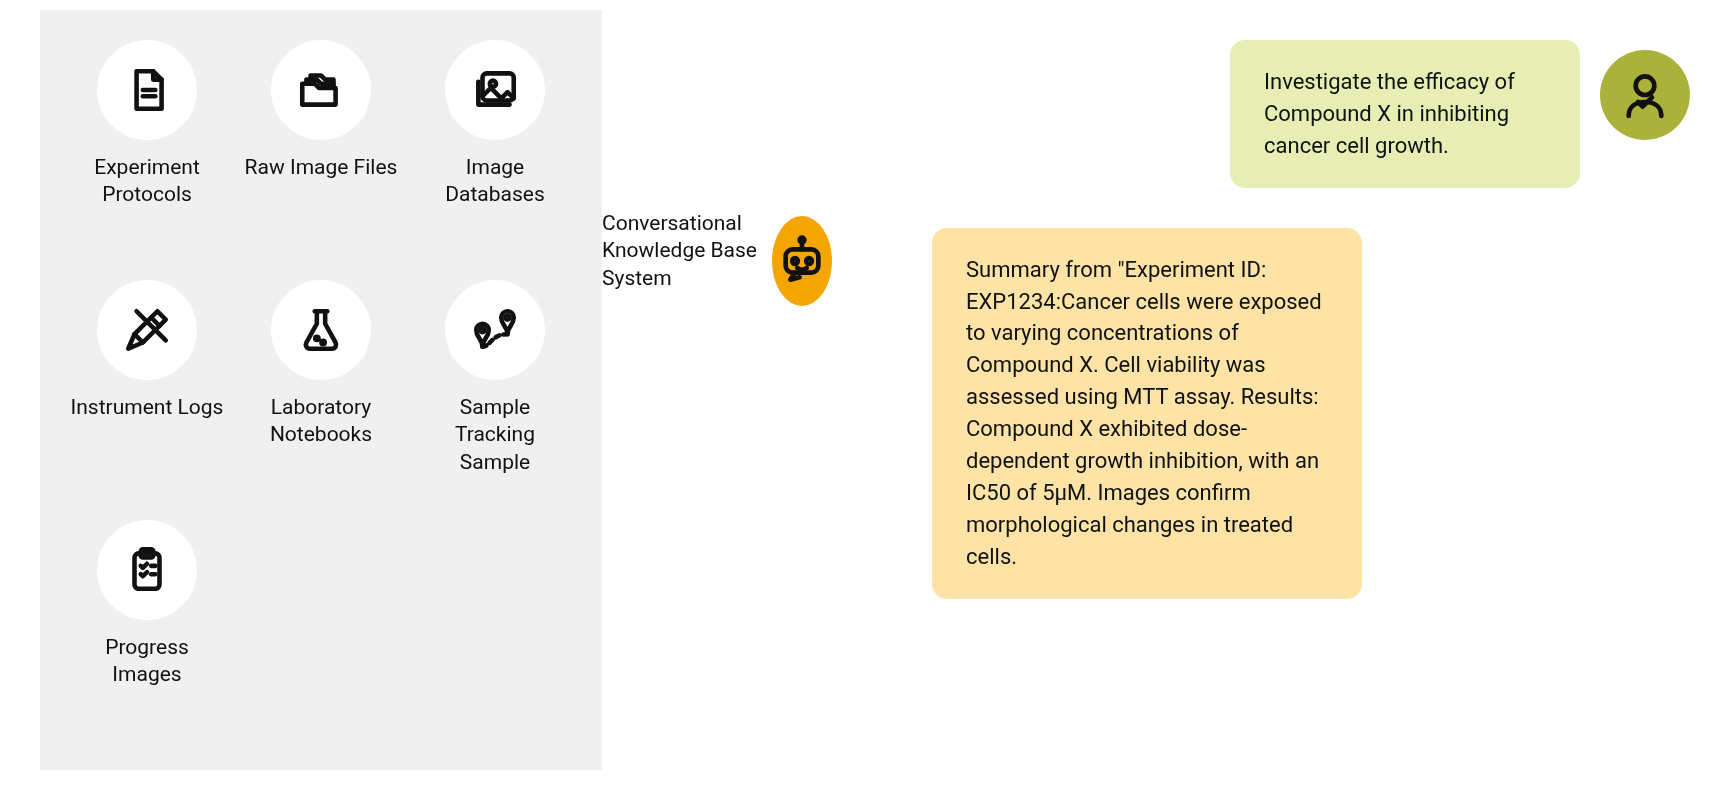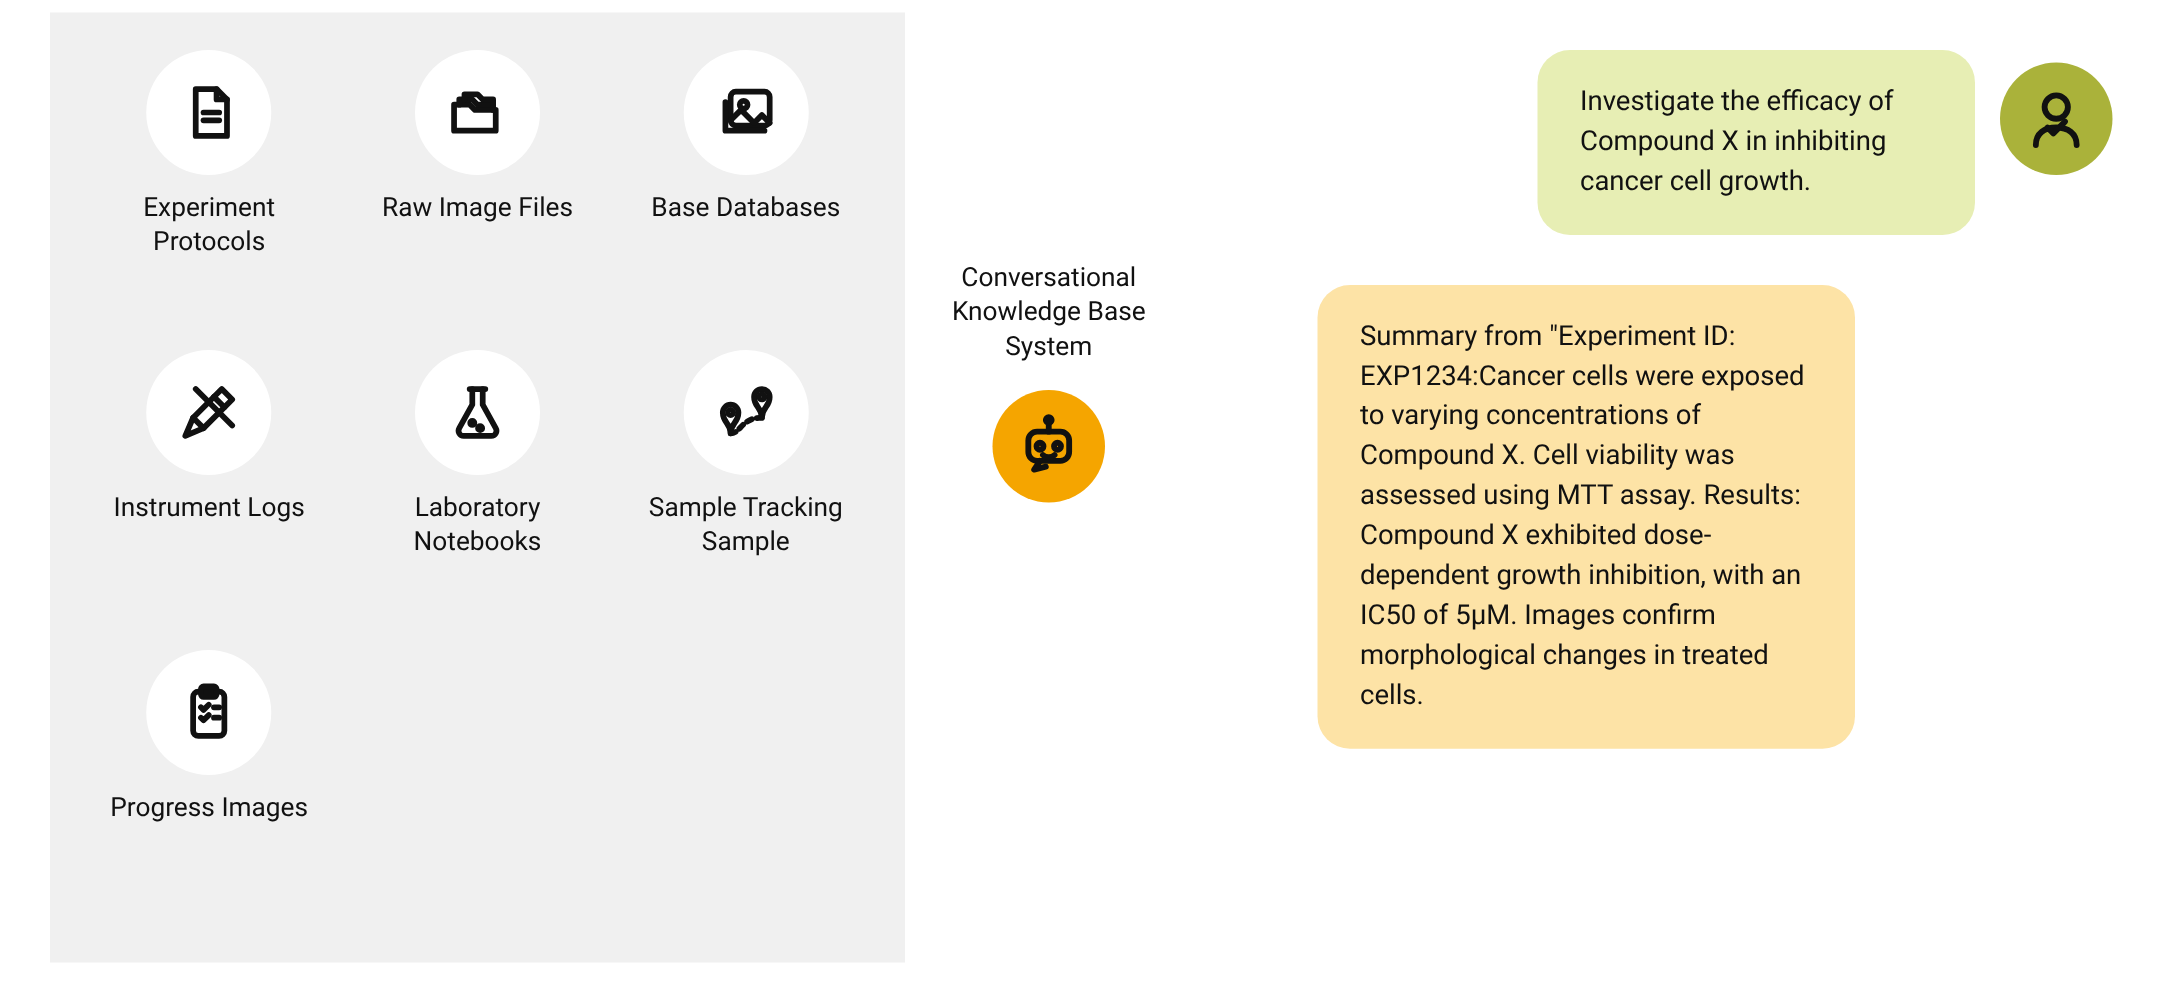--- a/index.html
+++ b/index.html
@@ -7,21 +7,21 @@
     font-family: -apple-system, BlinkMacSystemFont, "Segoe UI", Roboto, Helvetica, Arial, sans-serif;
     background: #fff;
     width: 1730px;
     height: 792px;
     display: flex;
     align-items: flex-start;
     padding: 10px 40px;
   }
   .left-panel {
     background: #f0f0f0;
-    width: 684px;
+    width: 562px;
     height: 760px;
     padding: 30px 30px;
     display: grid;
     grid-template-columns: repeat(3, 1fr);
     grid-template-rows: repeat(3, 1fr);
     gap: 20px;
   }
   .tile {
     display: flex;
     flex-direction: column;
@@ -41,24 +41,23 @@
   .tile-icon svg { width: 50px; height: 50px; stroke: #111; stroke-width: 2.2; fill: none; stroke-linecap: round; stroke-linejoin: round; }
   .tile-label {
     font-size: 21px;
     color: #111;
     line-height: 1.3;
     max-width: 200px;
   }
   .middle {
     width: 230px;
     display: flex;
-    flex-direction: column;
-    align-items: center;
-    justify-content: center;
-    text-align: center;
+    flex-direction: row;
+    align-items: center;
+    justify-content: center;
     padding-top: 200px;
   }
   .middle-label {
     font-size: 21px;
     color: #111;
     line-height: 1.3;
     margin-bottom: 20px;
     max-width: 170px;
   }
   .bot-avatar {
@@ -75,21 +74,21 @@
     flex: 1;
     padding: 30px 0 0 20px;
   }
   .bubble-row {
     display: flex;
     align-items: flex-start;
     gap: 20px;
     margin-bottom: 40px;
   }
   .bubble {
-    border-radius: 26px;
+    border-radius: 15px;
     padding: 26px 34px;
     font-size: 22px;
     line-height: 1.45;
     color: #111;
   }
   .bubble.user {
     background: #e7eeb4;
     width: 350px;
     margin-left: auto;
   }
@@ -138,21 +137,21 @@
   </div>
   <div class="tile">
     <div class="tile-icon">
       <svg viewBox="0 0 24 24">
           <rect x="6" y="4" width="15" height="13" rx="2"></rect>
           <circle cx="11" cy="9" r="1.5"></circle>
           <path d="M6 15l4-4 5 5 3-3 3 3"></path>
           <path d="M4 8v11h15"></path>
         </svg>
     </div>
-    <div class="tile-label">Base Databases</div>
+    <div class="tile-label">Image Databases</div>
   </div>
   <div class="tile">
     <div class="tile-icon">
       <svg viewBox="0 0 24 24">
           <path d="M17 3l4 4-11 11-4-4z"></path>
           <path d="M6 14l-3 7 7-3"></path>
           <path d="M14 6l4 4"></path>
           <path d="M7 3l14 14"></path>
         </svg>
     </div>

